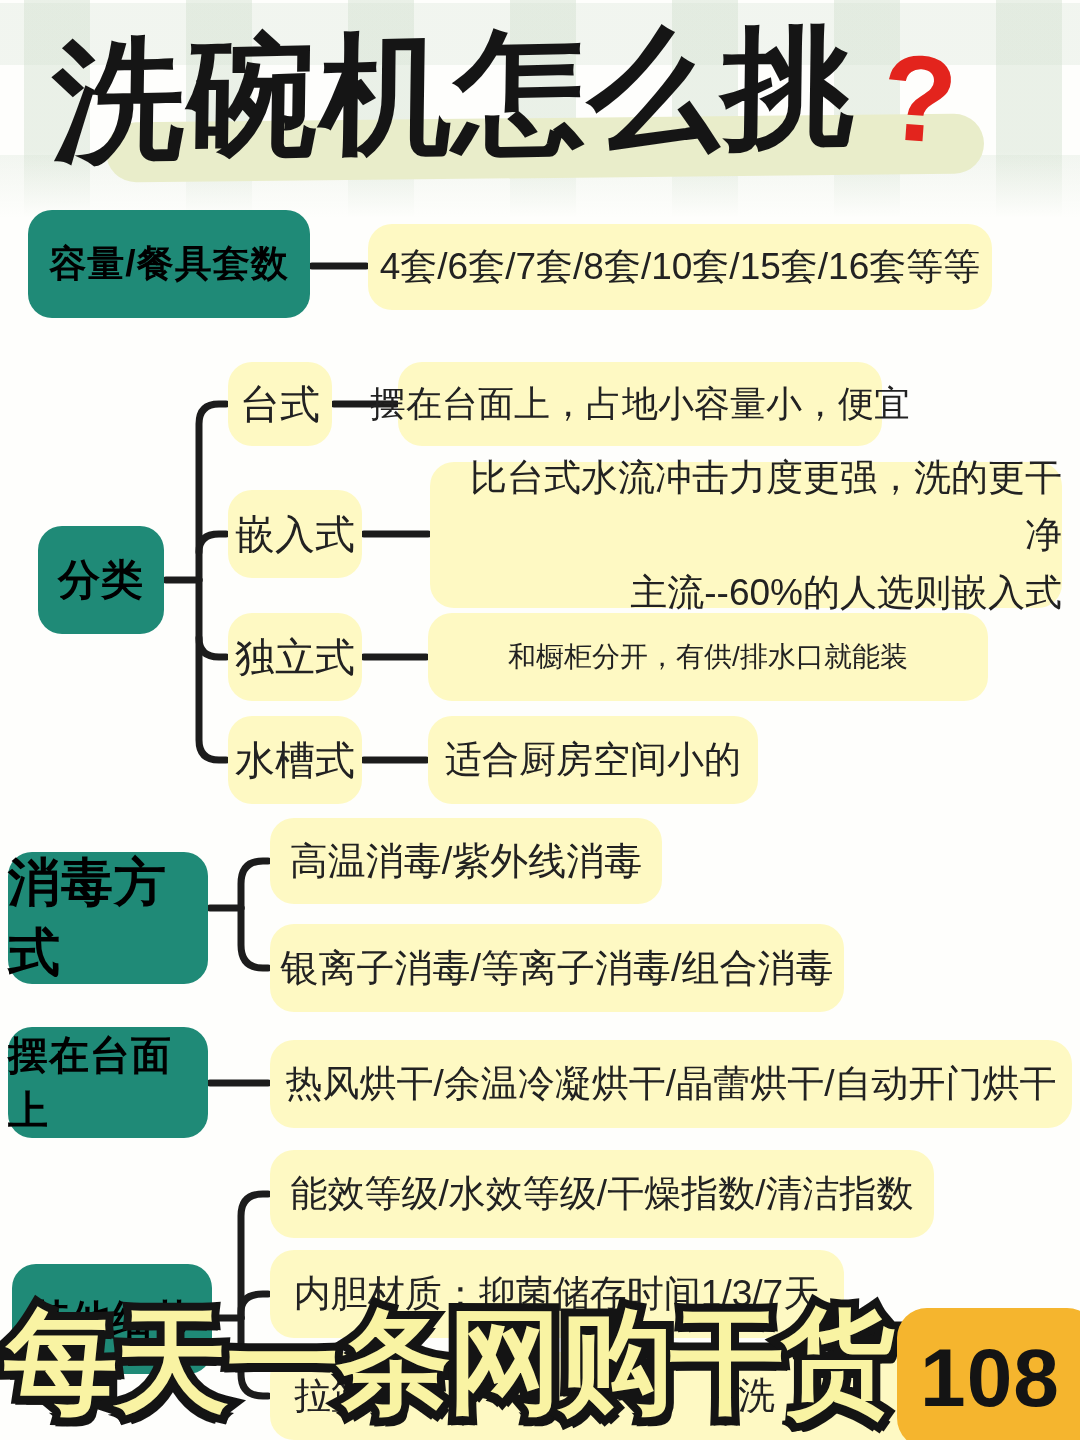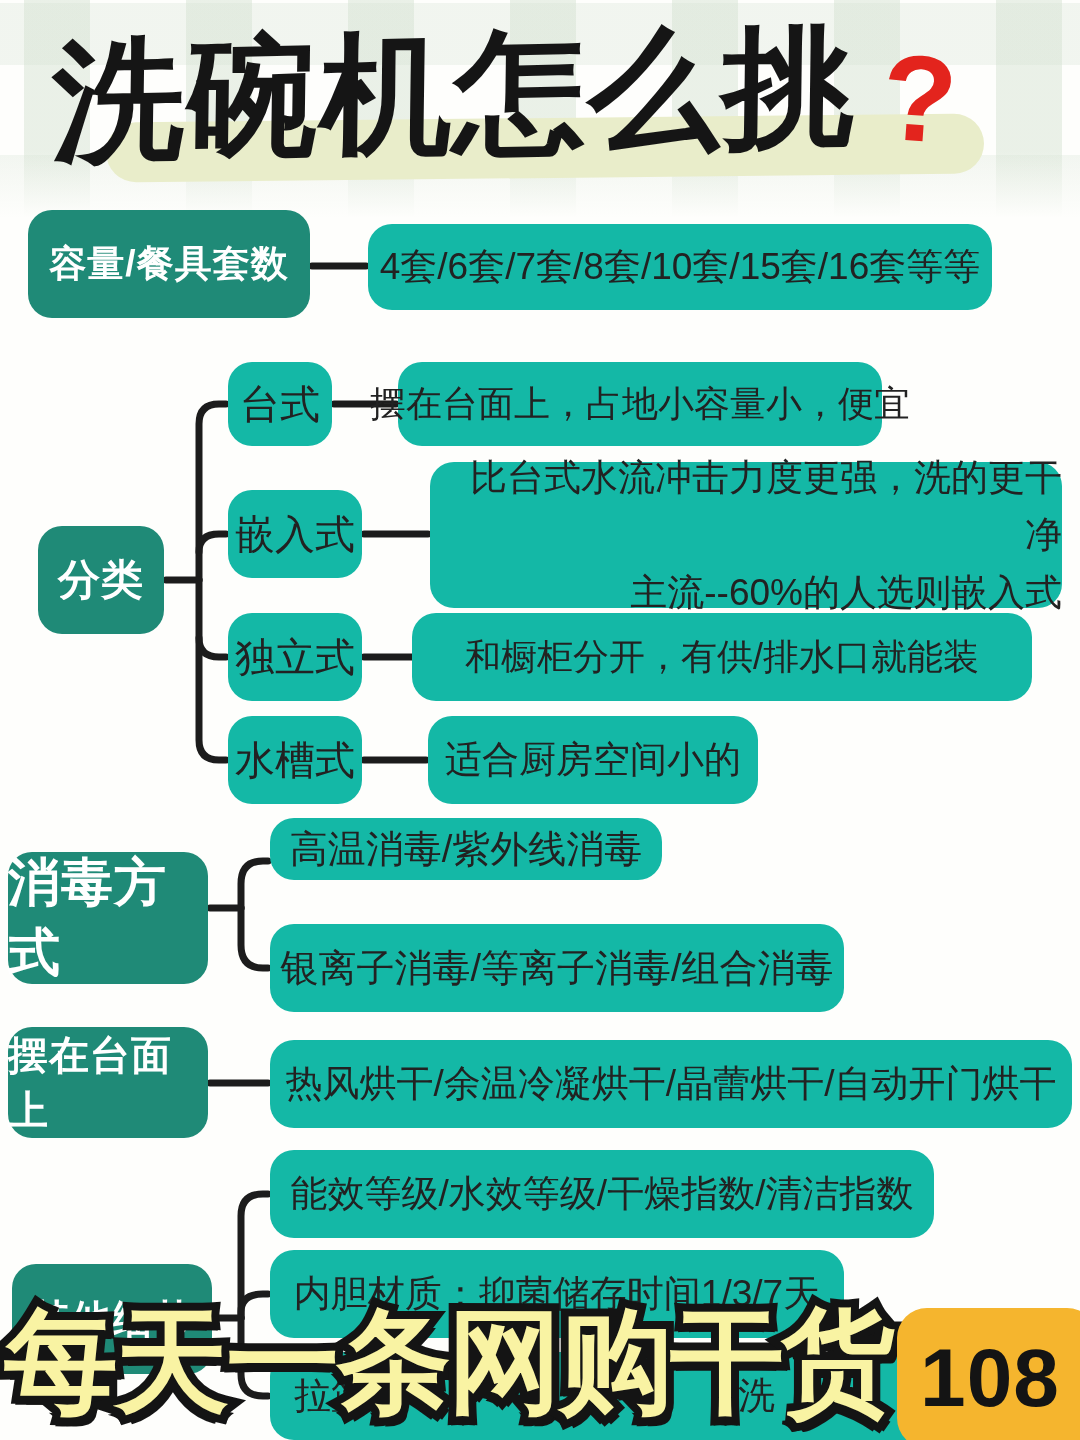--- a/index.html
+++ b/index.html
@@ -34,47 +34,47 @@
   }
   .qmark{
     font-size:122px;font-weight:900;color:#e3241d;margin-left:26px;margin-top:14px;
     transform:rotate(4deg);line-height:1.1;
   }
   
   .lines{position:absolute;left:0;top:0;z-index:4;}
   .lines path{fill:none;stroke:#1c1c1c;stroke-width:7;stroke-linecap:round;}
   
   .node{
-    position:absolute;z-index:5;background:#1f8a77;color:#ffffff;
+    position:absolute;z-index:5;background:#1f8a77;color:#000000;
     border-radius:24px;display:flex;align-items:center;justify-content:center;
     font-weight:700;letter-spacing:1px;
   }
   .bubble{
-    position:absolute;z-index:5;background:#14b8a6;color:#222222;
+    position:absolute;z-index:5;background:#fef9c3;color:#222222;
     border-radius:24px;display:flex;align-items:center;justify-content:center;
     font-weight:500;white-space:nowrap;
   }
   .n-capacity{left:28px;top:210px;width:282px;height:108px;font-size:37px;}
   .b-capacity{left:368px;top:224px;width:624px;height:86px;font-size:37px;}
   .b-sub{font-size:40px;}
   .b-taishi{left:228px;top:362px;width:104px;height:84px;text-align:right;}
   .b-taishi-d{left:398px;top:362px;width:484px;height:84px;font-size:36px;}
   .b-qianru{left:228px;top:490px;width:134px;height:88px;}
   .b-qianru-d{
     left:430px;top:462px;width:632px;height:146px;font-size:37px;
     justify-content:flex-start;padding-left:28px;box-sizing:border-box;
     white-space:pre-line;line-height:1.55;text-align:right;
   }
   .n-category{left:38px;top:526px;width:126px;height:108px;font-size:42px;}
   .b-duli{left:228px;top:613px;width:134px;height:88px;}
-  .b-duli-d{left:412px;top:613px;width:620px;height:88px;font-size:36px;}
+  .b-duli-d{left:428px;top:613px;width:560px;height:88px;font-size:28px;}
   .b-shuicao{left:228px;top:716px;width:134px;height:88px;}
   .b-shuicao-d{left:428px;top:716px;width:330px;height:88px;font-size:37px;}
   .n-disinfect{left:8px;top:852px;width:200px;height:132px;font-size:52px;}
-  .b-dis1{left:270px;top:818px;width:392px;height:62px;font-size:38px;}
+  .b-dis1{left:270px;top:818px;width:392px;height:86px;font-size:38px;}
   .b-dis2{left:270px;top:924px;width:574px;height:88px;font-size:38px;}
   .n-dry{left:8px;top:1027px;width:200px;height:111px;font-size:40px;}
   .b-dry{left:270px;top:1040px;width:802px;height:88px;font-size:37px;}
   .n-other{left:12px;top:1264px;width:200px;height:110px;font-size:40px;}
   .b-oth1{left:270px;top:1150px;width:664px;height:88px;font-size:37px;}
   .b-oth2{left:270px;top:1250px;width:574px;height:88px;font-size:37px;}
   .b-oth3{left:270px;top:1352px;width:744px;height:88px;font-size:37px;justify-content:flex-start;padding-left:24px;box-sizing:border-box;}
   
   .banner{
     position:absolute;left:4px;top:1294px;z-index:30;white-space:nowrap;

